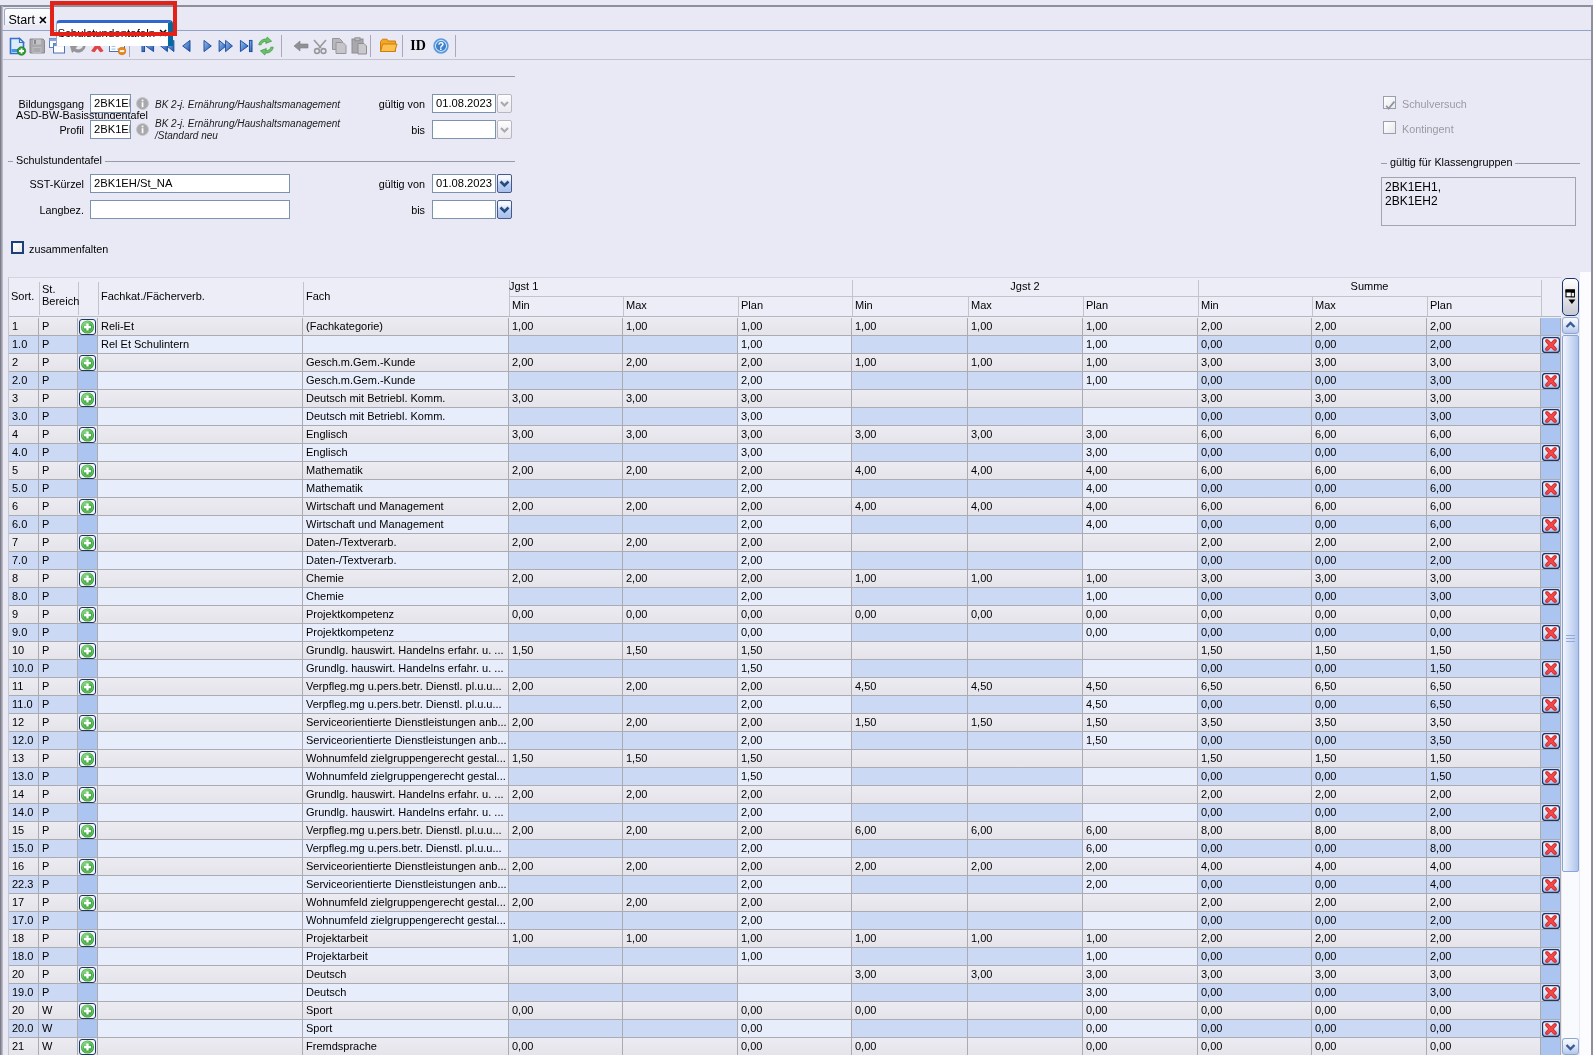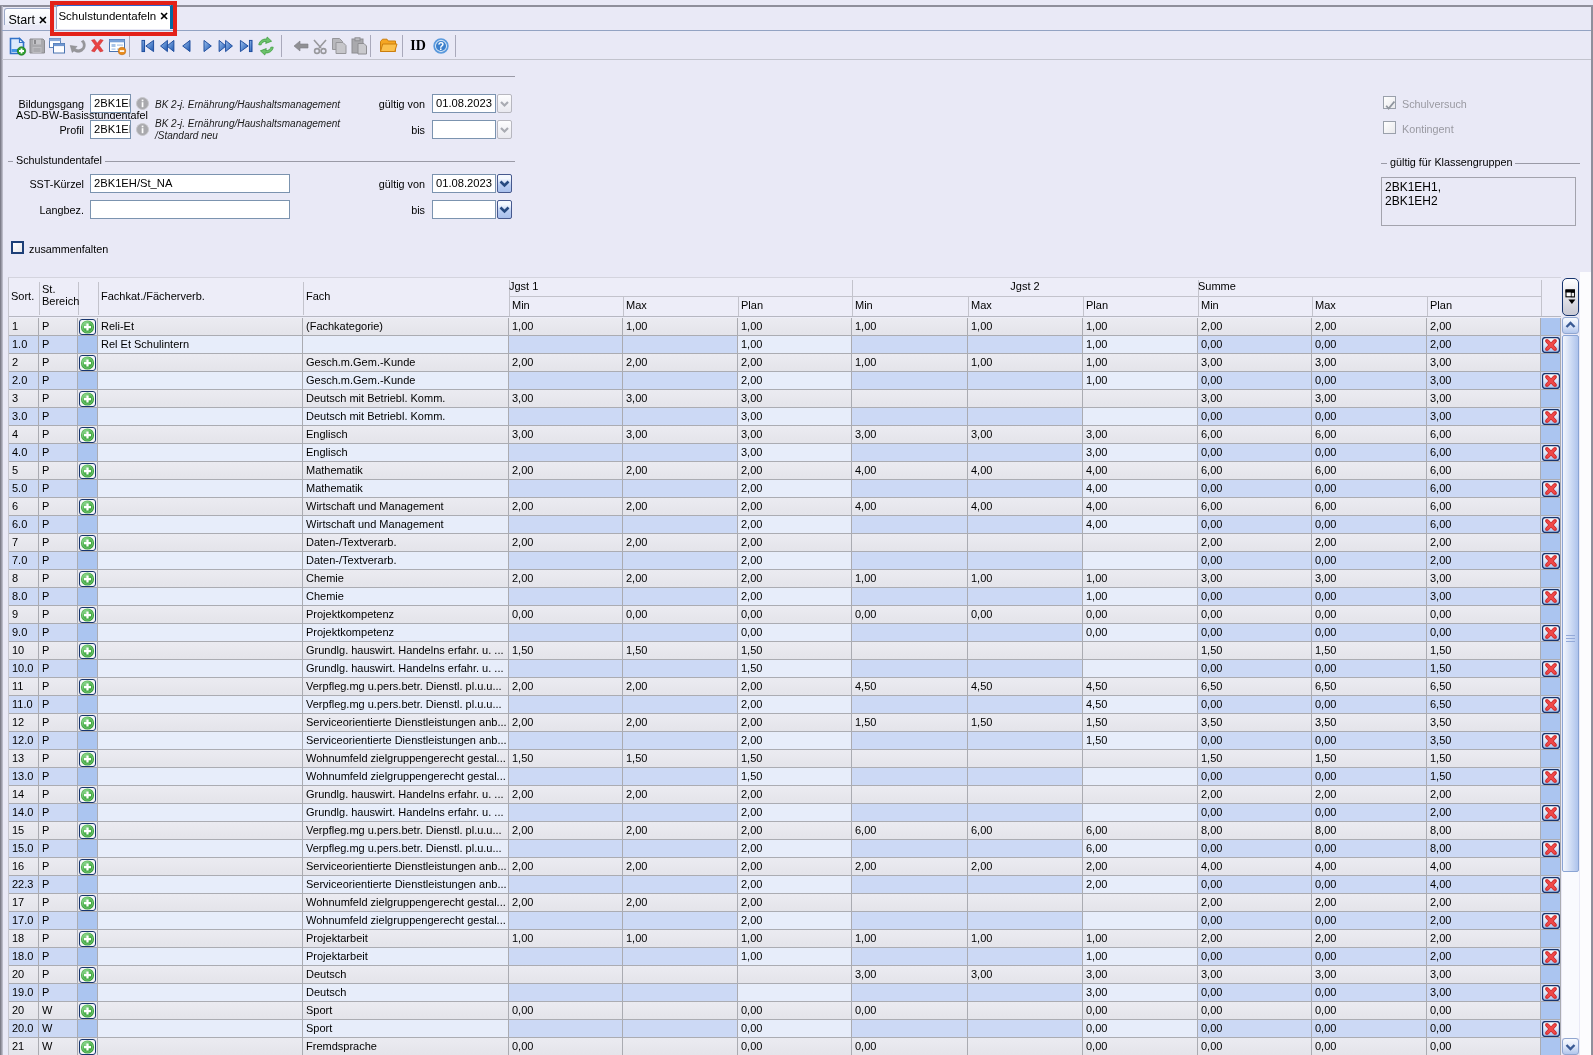--- a/index.html
+++ b/index.html
@@ -5,21 +5,21 @@
 html,body{width:1593px;height:1055px;overflow:hidden;}
 body{font-family:"Liberation Sans",sans-serif;background:#e9e9f6;position:relative;}
 .abs{position:absolute;}
 
 #topline{position:absolute;left:0;top:5px;width:1593px;height:2px;background:#8f8f9b;}
 #leftedge{position:absolute;left:0;top:6px;width:3px;height:1049px;background:linear-gradient(90deg,#6f6f7b,#c9c9d6);}
 #rightedge{position:absolute;right:0;top:6px;width:2px;height:1049px;background:#8f8f9b;}
 #tabline{position:absolute;left:2px;top:30px;width:1589px;height:1px;background:#93a3c3;z-index:2;}
 .tab{position:absolute;top:8px;height:17px;font-size:12.5px;color:#000;white-space:nowrap;}
 #tab1{left:4px;width:48px;background:linear-gradient(180deg,#ffffff,#eef0f8);border:1px solid #9ba8c6;border-bottom:none;border-radius:3px 3px 0 0;line-height:22px;text-align:center;}
-#tab2{left:56px;width:117px;top:3px;height:26px;font-size:11.5px;background:#ffffff;border-left:1px solid #9ba8c6;border-right:3px solid #0369a1;border-top:3px solid #3166cf;border-radius:4px 4px 0 0;line-height:21px;text-align:center;z-index:3;}
+#tab2{left:56px;width:117px;top:20px;height:26px;font-size:11.5px;background:#ffffff;border-left:1px solid #9ba8c6;border-right:5px solid #0369a1;border-top:3px solid #3166cf;border-radius:4px 4px 0 0;line-height:21px;text-align:center;z-index:3;}
 .tx{font-weight:bold;font-size:11px;}
 #redbox{position:absolute;left:50px;top:1px;width:127px;height:35px;border:4px solid #e32119;z-index:4;}
 
 #toolbar{position:absolute;left:2px;top:31px;width:1589px;height:29px;}
 .tbi{position:absolute;top:5px;width:20px;height:20px;}
 .tsep{position:absolute;top:4px;width:1px;height:22px;background:#a9a9bb;}
 
 .fs-line{position:absolute;height:1px;background:#9a9aa6;}
 .fs-label{position:absolute;font-size:10.8px;color:#000;background:#e9e9f6;padding:0 3px;}
 .flabel{position:absolute;font-size:10.8px;color:#000;text-align:right;}
@@ -216,21 +216,21 @@
       <div class="hv" style="left:1074px;top:18px;height:20px;"></div>
       <div class="hv" style="left:1303px;top:18px;height:20px;"></div>
       <div class="hv" style="left:1418px;top:18px;height:20px;"></div>
       <div class="abs" style="left:500px;top:18px;width:1032px;height:1px;background:#c3c3cc;"></div>
       <div class="hl" style="left:2px;top:12px;">Sort.</div>
       <div class="hl" style="left:33px;top:5px;">St.<br>Bereich</div>
       <div class="hl" style="left:92px;top:12px;">Fachkat./Fächerverb.</div>
       <div class="hl" style="left:297px;top:12px;">Fach</div>
       <div class="hl" style="left:500px;top:2px;width:343px;">Jgst 1</div>
       <div class="hl" style="left:843px;top:2px;width:346px;text-align:center;">Jgst 2</div>
-      <div class="hl" style="left:1189px;top:2px;width:343px;text-align:left;">Summe</div>
+      <div class="hl" style="left:1189px;top:2px;width:343px;text-align:center;">Summe</div>
       <div class="hl" style="left:503px;top:21px;">Min</div>
       <div class="hl" style="left:617px;top:21px;">Max</div>
       <div class="hl" style="left:732px;top:21px;">Plan</div>
       <div class="hl" style="left:846px;top:21px;">Min</div>
       <div class="hl" style="left:962px;top:21px;">Max</div>
       <div class="hl" style="left:1077px;top:21px;">Plan</div>
       <div class="hl" style="left:1192px;top:21px;">Min</div>
       <div class="hl" style="left:1306px;top:21px;">Max</div>
       <div class="hl" style="left:1421px;top:21px;">Plan</div>
     </div>

